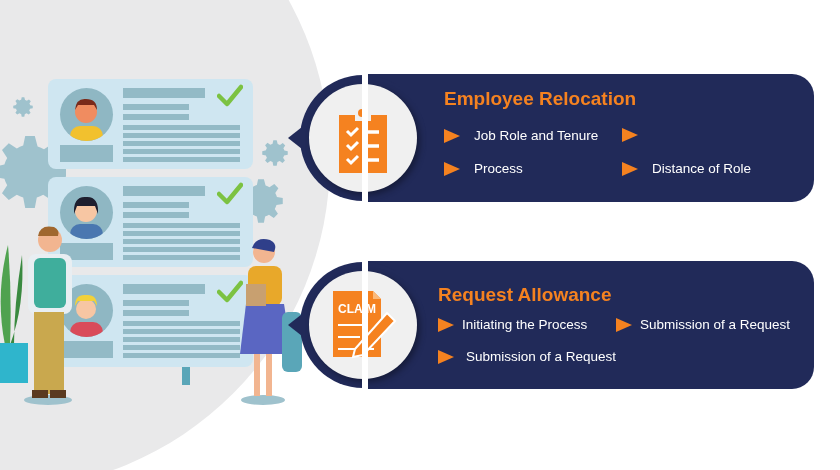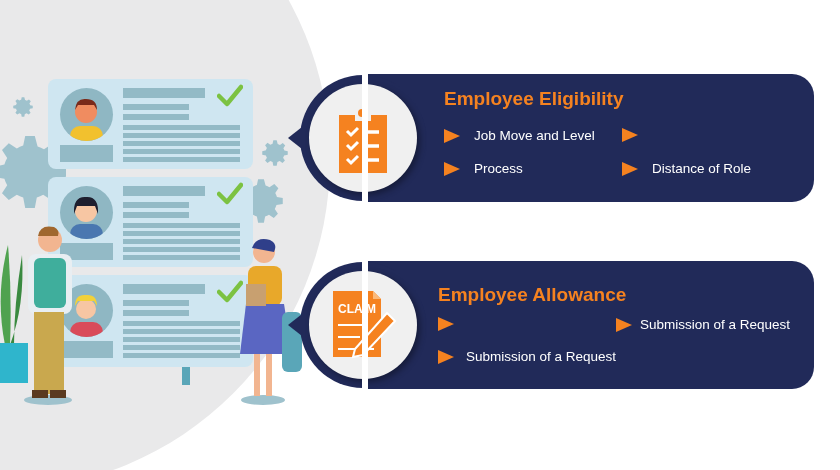--- a/index.html
+++ b/index.html
@@ -143,24 +143,24 @@
       <rect x="0" y="6" width="48" height="58" fill="#f58220"></rect>
       <path d="M16 2 h16 v10 h-16z" fill="#f0f0f0"></path>
       <rect x="19" y="0" width="10" height="8" rx="4" fill="#f58220"></rect>
       <path d="M8 22 l4 4 l7-7 M8 36 l4 4 l7-7 M8 50 l4 4 l7-7" stroke="#fff" stroke-width="3" fill="none"></path>
       <path d="M26 23 h14 M26 37 h14 M26 51 h14" stroke="#fff" stroke-width="3.5"></path>
     </svg>
   </div>
 </div>
 <div class="gap" style="top:74px;height:128px"></div>
 
-<div class="title" style="left:444px;top:88px">Employee Eligibility</div>
+<div class="title" style="left:444px;top:88px">Employee Relocation</div>
 <div class="item" style="left:444px;top:128px">
     <span class="arrow"></span>
-    <span>Job Move and Level</span>
+    <span>Job Role and Tenure</span>
   </div>
 <div class="item" style="left:622px;top:128px">
     <span class="arrow"></span>
   </div>
 <div class="item" style="left:444px;top:161px">
     <span class="arrow"></span>
     <span>Process</span>
   </div>
 <div class="item" style="left:622px;top:161px">
     <span class="arrow"></span>
@@ -175,23 +175,24 @@
       <path d="M0 0 H40 L48 8 V66 H0Z" fill="#f58220"></path>
       <path d="M40 0 V8 H48" fill="#fbb97a"></path>
       <text x="5" y="22" fill="#fff" font-size="12" font-weight="bold" font-family="Liberation Sans, sans-serif">CLAIM</text>
       <path d="M5 34 h28 M5 46 h22 M5 58 h36" stroke="#fff" stroke-width="2"></path>
       <path d="M22 58 L54 22 L62 30 L30 64 L20 66Z" fill="#f58220" stroke="#fff" stroke-width="2"></path>
     </svg>
   </div>
 </div>
 <div class="gap" style="top:261px;height:128px"></div>
 
-<div class="title" style="left:438px;top:284px">Employee Allowance</div>
+<div class="title" style="left:438px;top:284px">Request Allowance</div>
 <div class="item" style="left:438px;top:317px">
     <span class="arrow" style="margin-right:8px"></span>
+    <span>Initiating the Process</span>
   </div>
 <div class="item" style="left:616px;top:317px">
     <span class="arrow" style="margin-right:8px"></span>
     <span>Submission of a Request</span>
   </div>
 <div class="item" style="left:438px;top:349px">
     <span class="arrow" style="margin-right:12px"></span>
     <span>Submission of a Request</span>
   </div>
 

